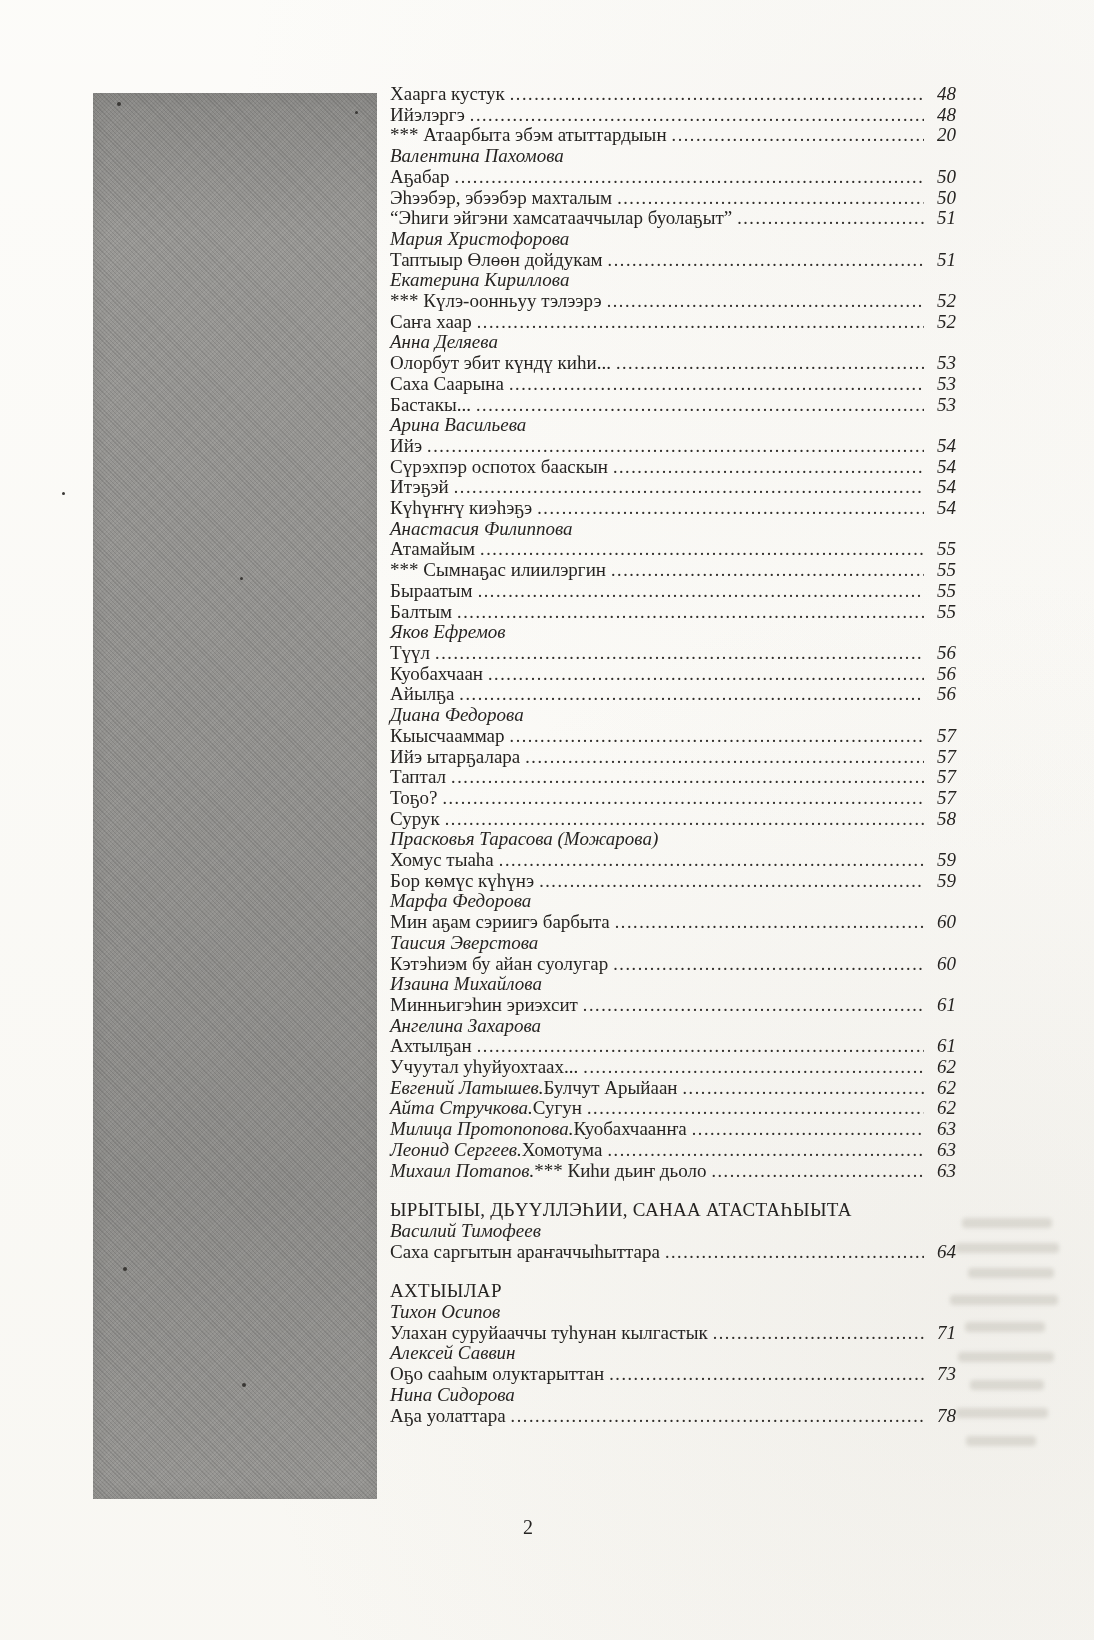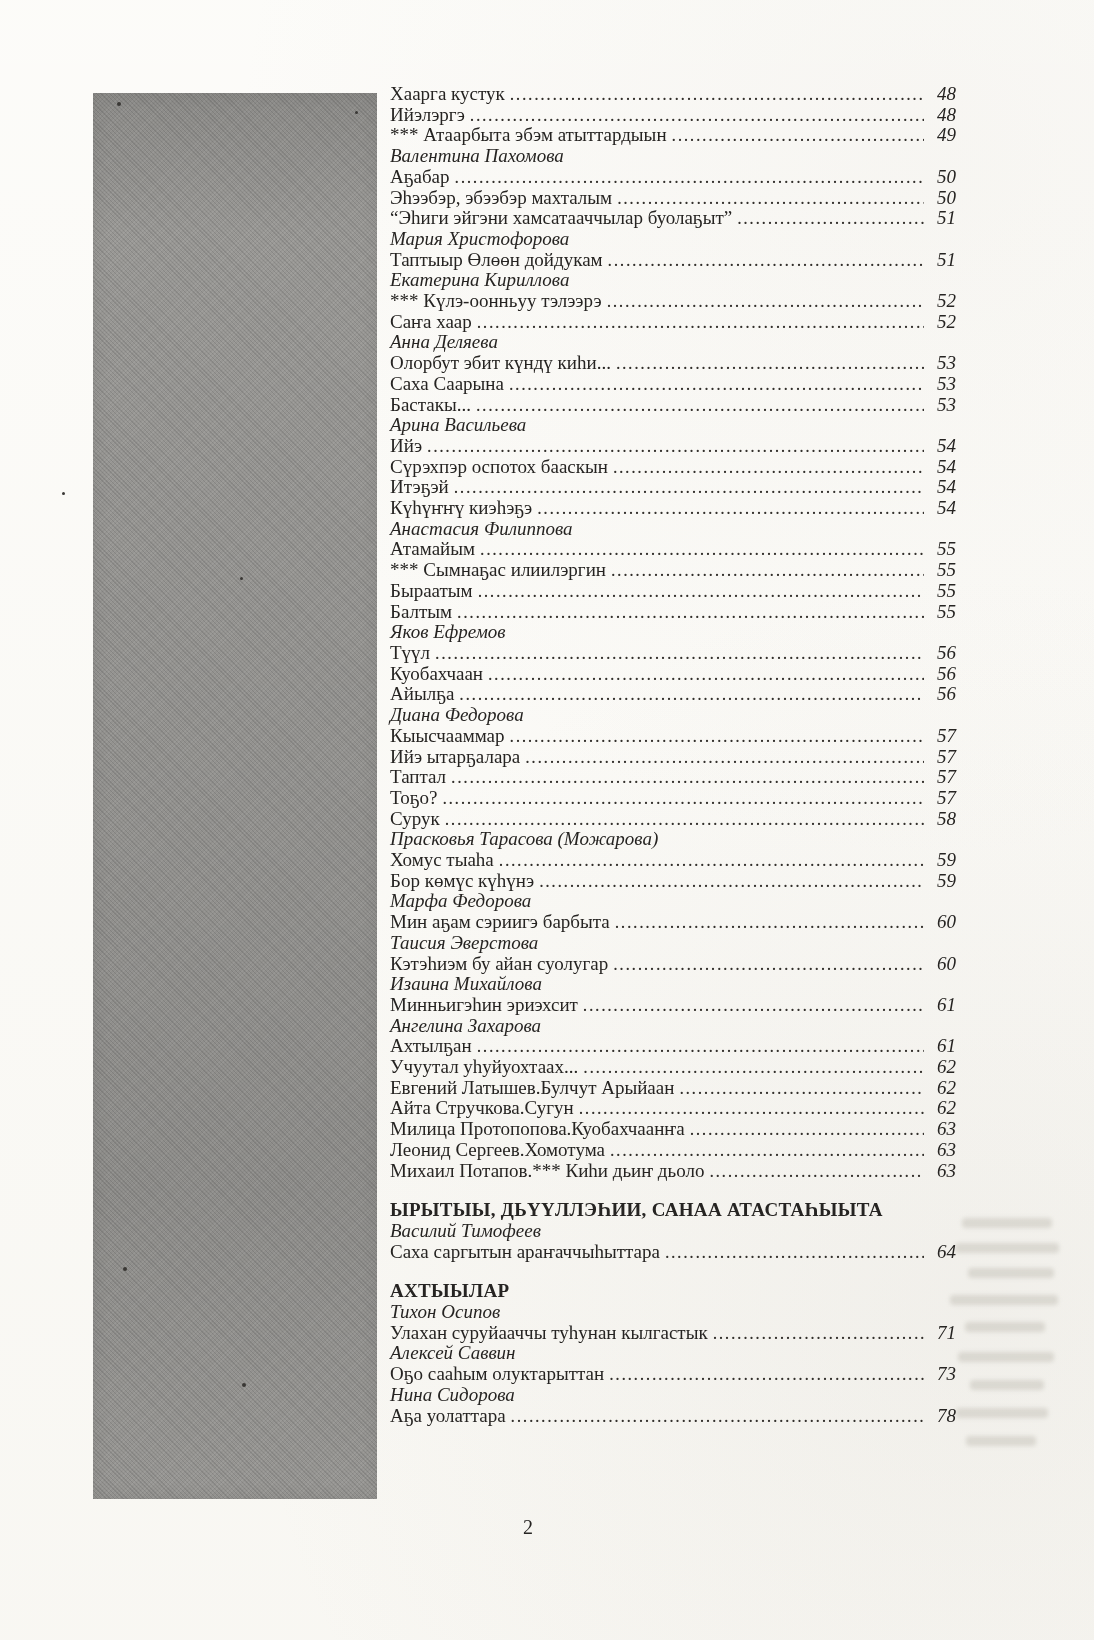--- a/index.html
+++ b/index.html
@@ -43,22 +43,22 @@
   .leader{
     flex:1 1 auto;overflow:hidden;white-space:nowrap;
     margin:0 6px 0 5px;color:#33302c;
   }
   .leader::after{
     content:"......................................................................................................................................................................................................................";
     letter-spacing:1.6px;font-size:18px;
   }
   .num{flex:0 0 auto;min-width:26px;text-align:right;font-style:italic;}
   .author{font-style:italic;}
-  .a-inline{}
-  .h{font-weight:bold;margin-top:19px;letter-spacing:.3px;}
+  .a-inline{font-style:italic;}
+  .h{font-weight:normal;margin-top:19px;letter-spacing:.3px;}
   .folio{
     position:absolute;left:498px;top:1516px;width:60px;text-align:center;
     font-size:20px;
   }
 </style>
 </head>
 <body>
 
 <div class="page-surface"></div>
 
@@ -88,21 +88,21 @@
       <span class="num">48</span>
     </div>
     <div class="row">
       <span class="t">Ийэлэргэ</span>
       <span class="leader"></span>
       <span class="num">48</span>
     </div>
     <div class="row">
       <span class="t">*** Атаарбыта эбэм атыттардыын</span>
       <span class="leader"></span>
-      <span class="num">49</span>
+      <span class="num">20</span>
     </div>
     <div class="author"><span>Валентина Пахомова</span></div>
     <div class="row">
       <span class="t">Аҕабар</span>
       <span class="leader"></span>
       <span class="num">50</span>
     </div>
     <div class="row">
       <span class="t">Эһээбэр, эбээбэр махталым</span>
       <span class="leader"></span>

